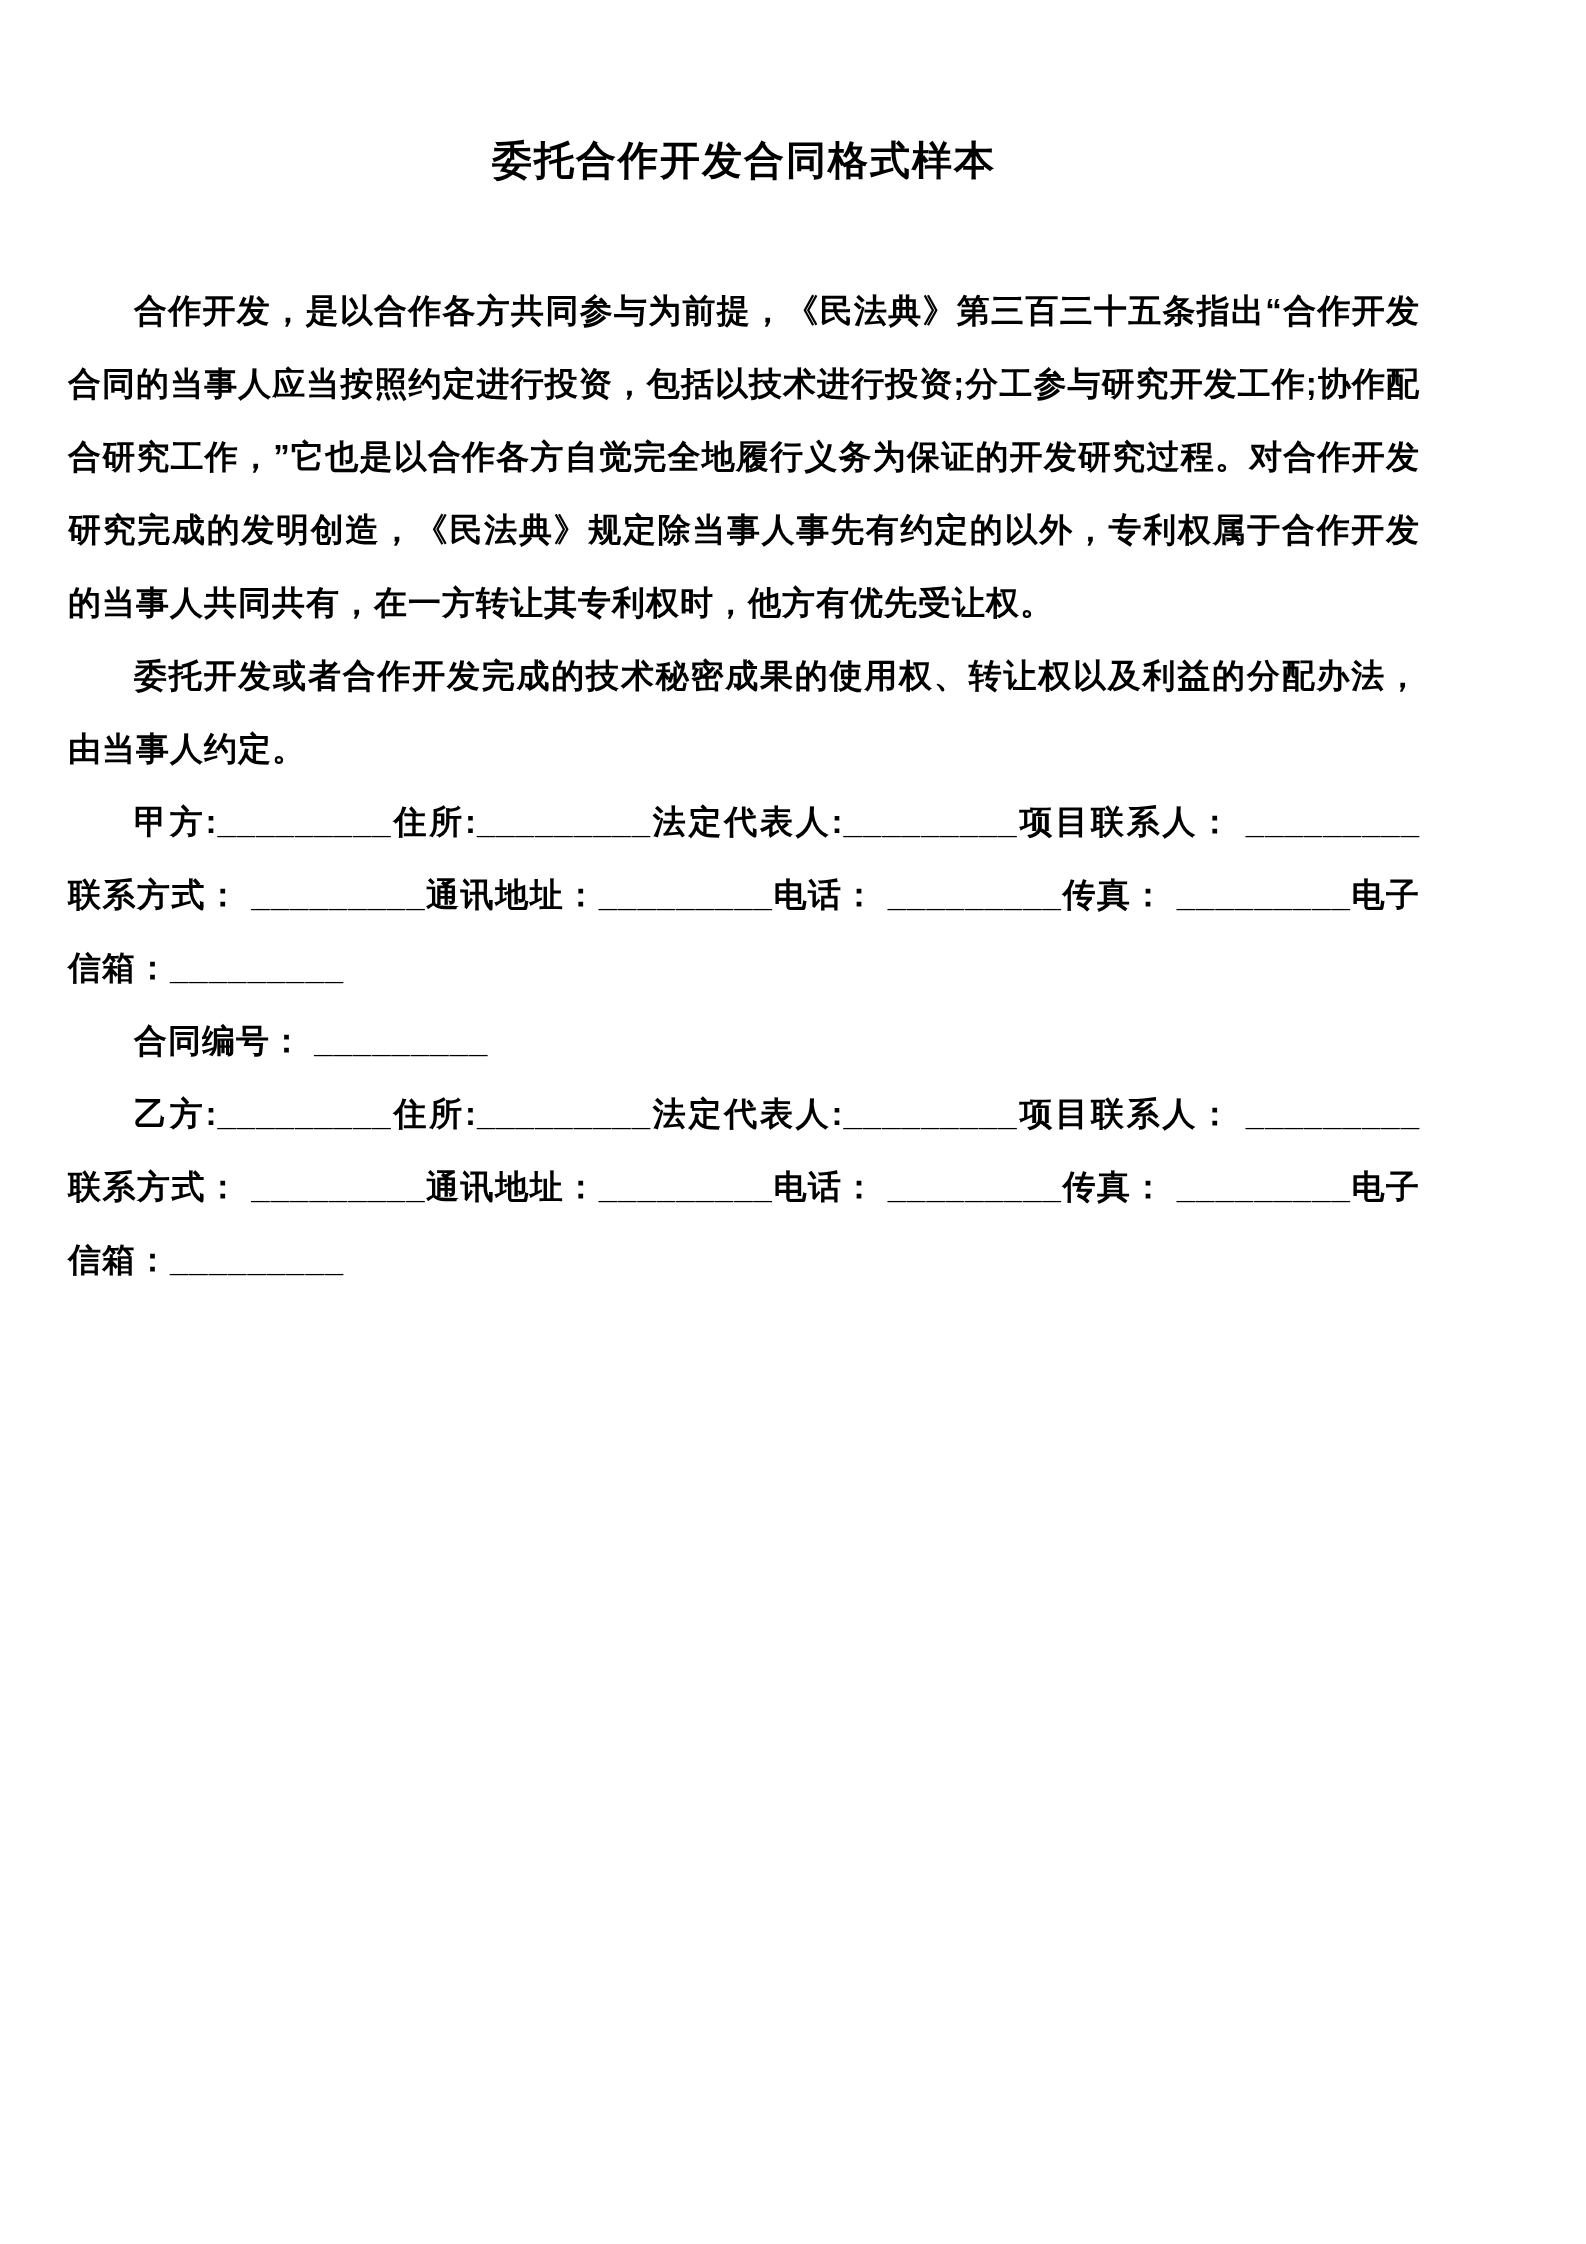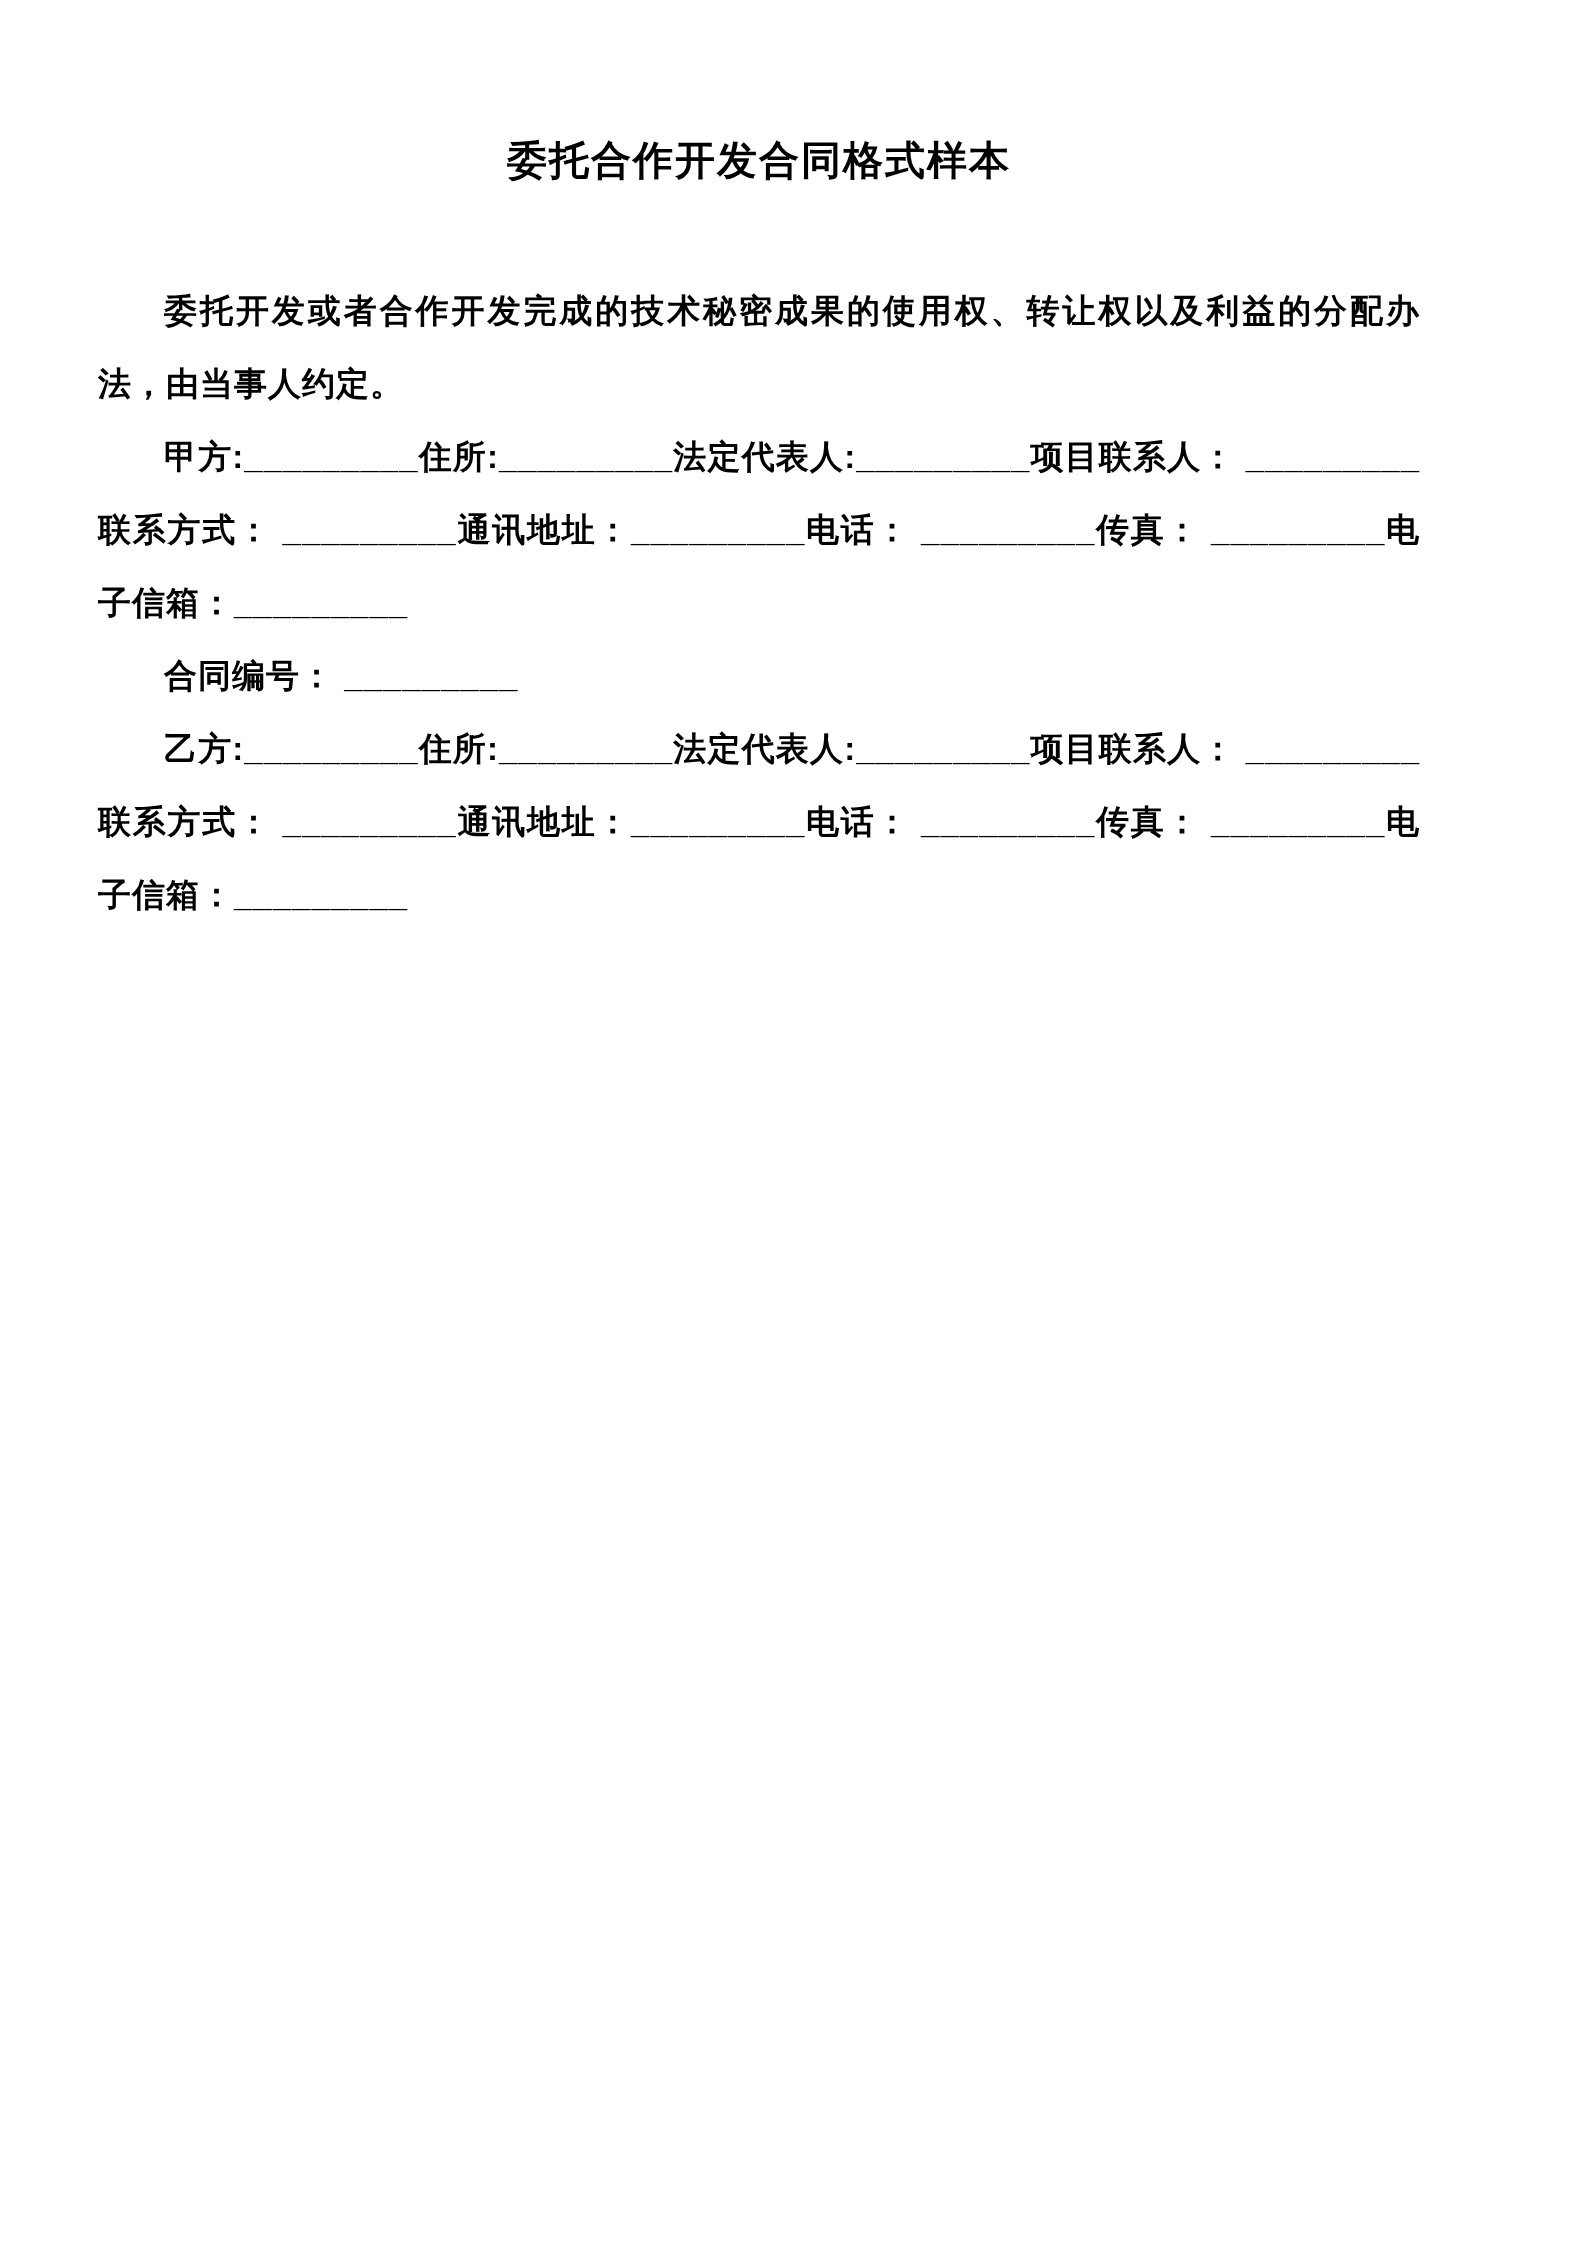--- a/index.html
+++ b/index.html
@@ -7,21 +7,21 @@
       padding: 0;
       background: #ffffff;
     }
     .page {
       position: relative;
       width: 1586px;
       height: 2200px;
       margin: 0 auto;
       background: #ffffff;
       box-sizing: border-box;
-      padding: 138px 166px 0 98px;
+      padding: 138px 166px 0 68px;
       font-family: "Liberation Sans", "DejaVu Sans", sans-serif;
       color: #000000;
       overflow: hidden;
     }
     .doc-title {
       margin: 0 0 92px 0;
       text-align: center;
       font-size: 40px;
       font-weight: 700;
       line-height: 1.1;
@@ -37,20 +37,21 @@
       letter-spacing: 1px;
       word-break: break-all;
     }
   </style>
 </head>
 <body>
 
 <div class="page">
   <h1 class="doc-title">委托合作开发合同格式样本</h1>
 
+  <p class="para">合作开发，是以合作各方共同参与为前提，《民法典》第三百三十五条指出“合作开发合同的当事人应当按照约定进行投资，包括以技术进行投资;分工参与研究开发工作;协作配合研究工作，”它也是以合作各方自觉完全地履行义务为保证的开发研究过程。对合作开发研究完成的发明创造，《民法典》规定除当事人事先有约定的以外，专利权属于合作开发的当事人共同共有，在一方转让其专利权时，他方有优先受让权。</p>
 
   <p class="para">委托开发或者合作开发完成的技术秘密成果的使用权、转让权以及利益的分配办法，由当事人约定。</p>
 
   <p class="para">甲方:_________住所:_________法定代表人:_________项目联系人： _________联系方式： _________通讯地址：_________电话： _________传真： _________电子信箱：_________</p>
 
   <p class="para">合同编号： _________</p>
 
   <p class="para">乙方:_________住所:_________法定代表人:_________项目联系人： _________联系方式： _________通讯地址：_________电话： _________传真： _________电子信箱：_________</p>
 
 </div>

